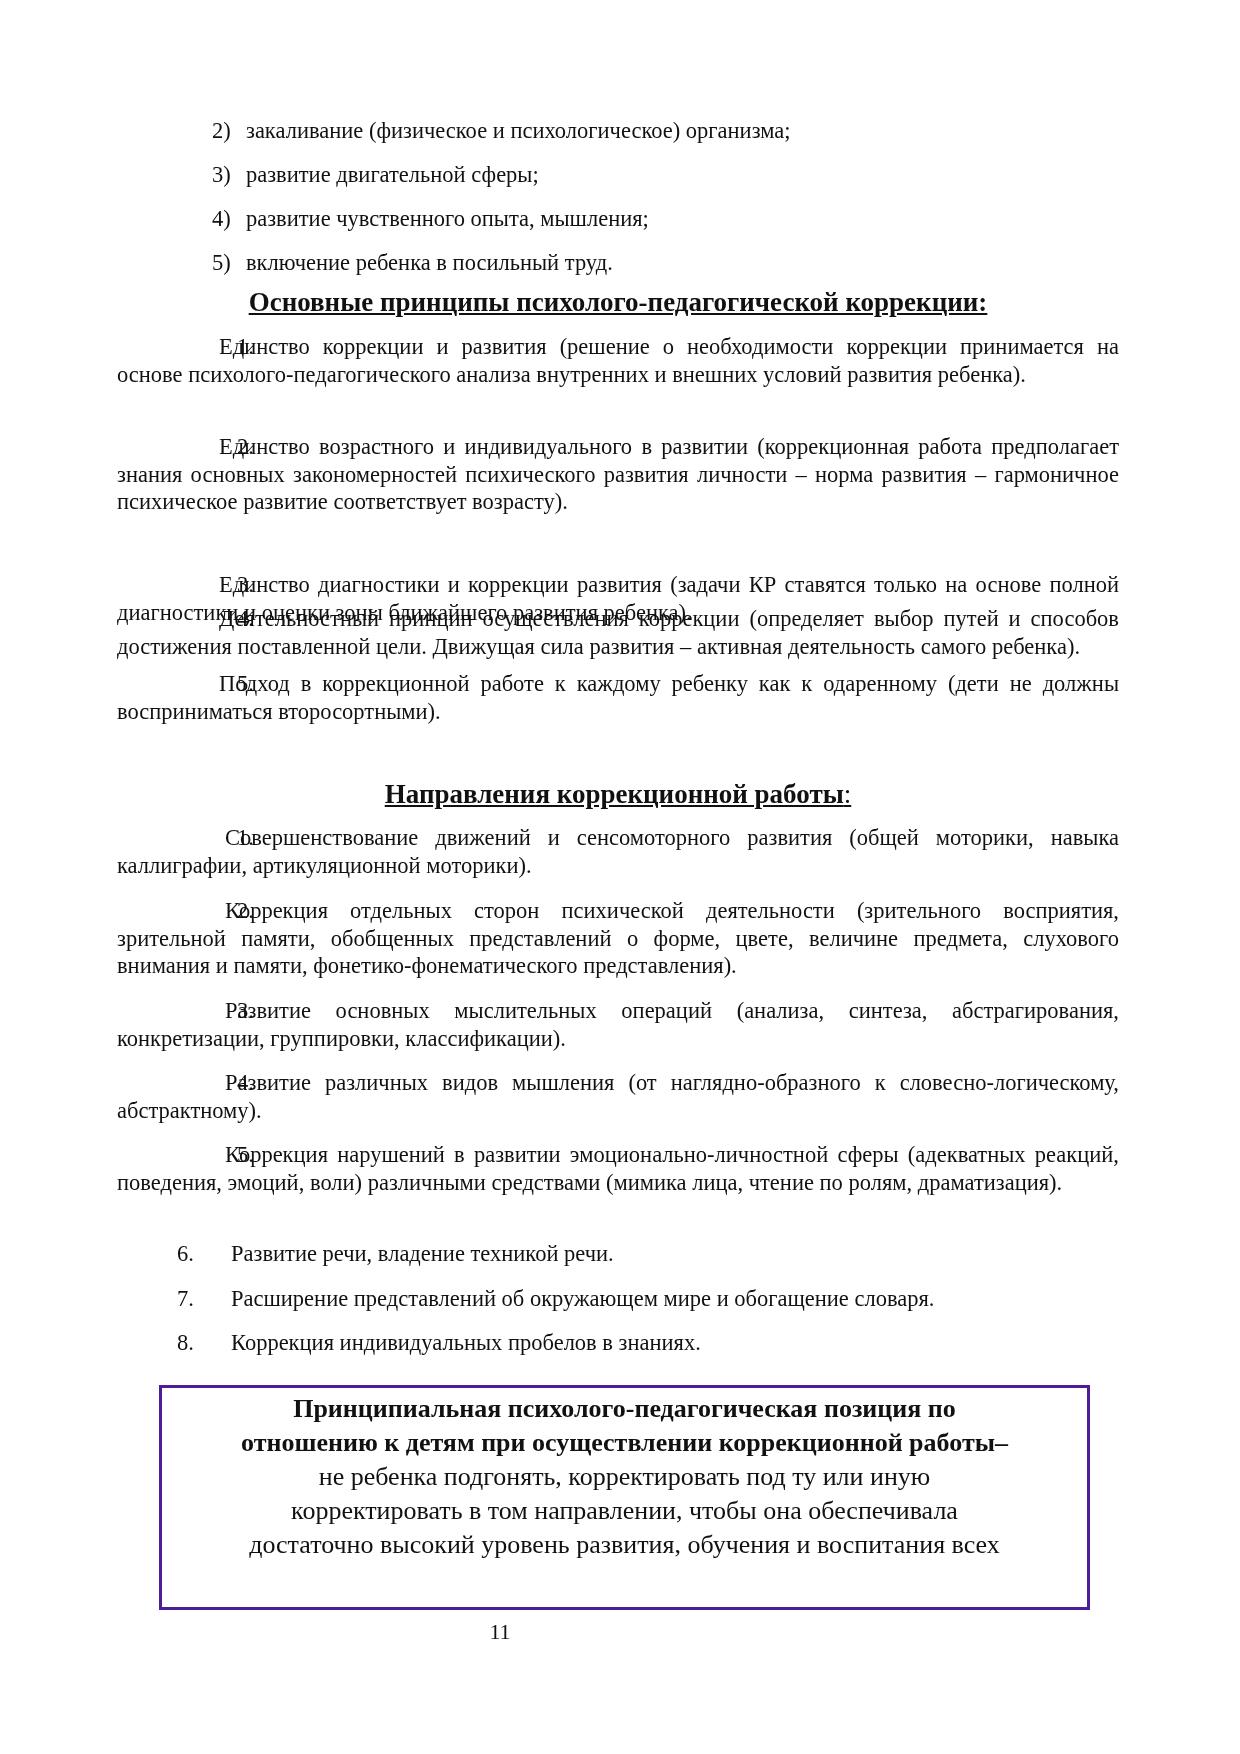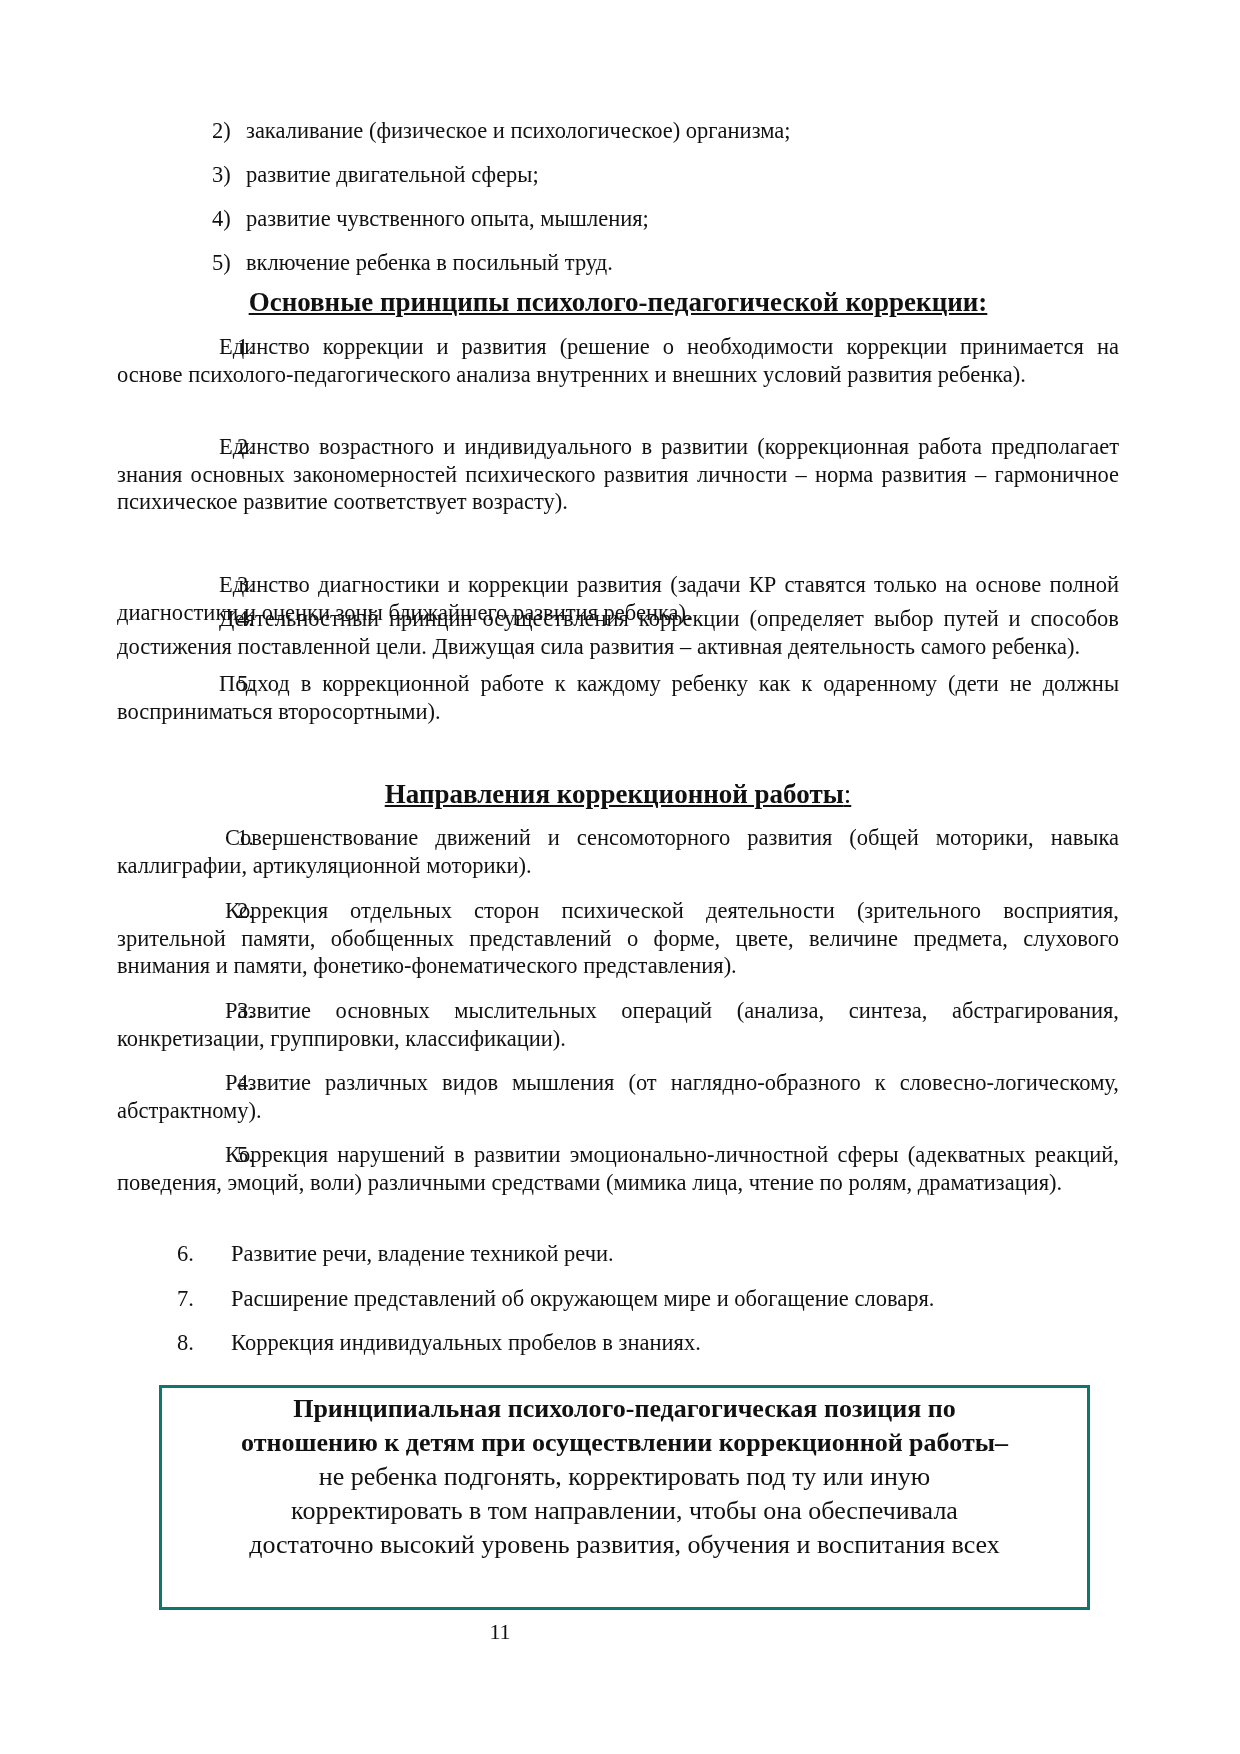--- a/index.html
+++ b/index.html
@@ -21,21 +21,21 @@
     text-indent: 60px;
   }
   .para .num { display: inline-block; width: 42px; }
   .para2 .num { display: inline-block; width: 48px; }
   .short-item {
     position: absolute; left: 177px; font-size: 22.5px; line-height: 28px; white-space: nowrap;
   }
   .short-item .num { display: inline-block; width: 54px; }
   .callout {
     position: absolute; left: 159px; top: 1385px; width: 925px; height: 215px;
-    border: 3px solid #0f766e; box-sizing: content-box;
+    border: 3px solid #4c1d95; box-sizing: content-box;
     text-align: center; font-size: 26px; line-height: 34px;
     padding-top: 4px;
   }
   .callout .bold { font-weight: bold; }
   .page-number {
     position: absolute; left: 0; width: 1000px; top: 1618px; text-align: center;
     font-size: 22px; line-height: 28px;
   }
 </style>
 </head>

